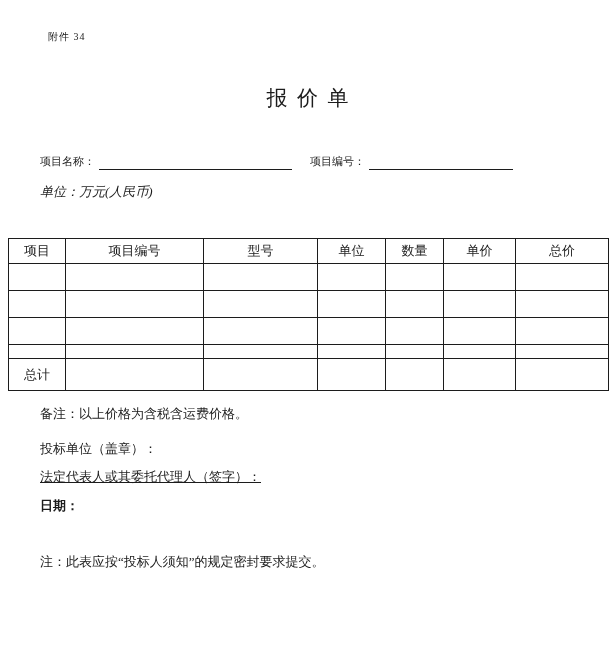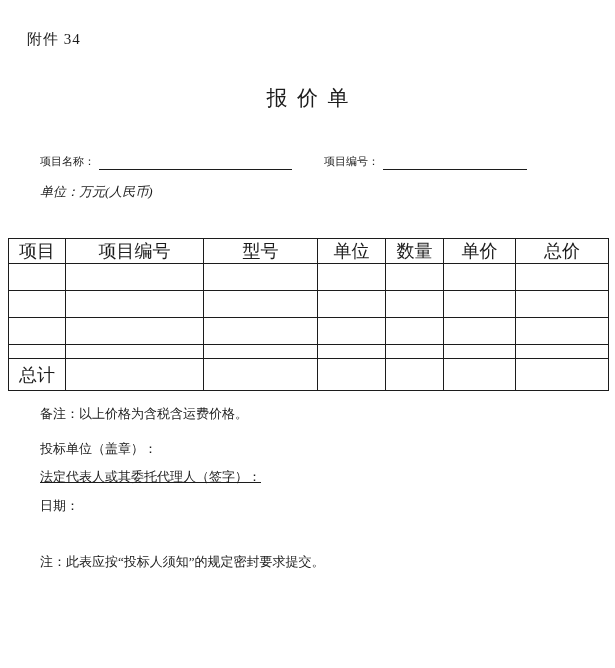--- a/index.html
+++ b/index.html
@@ -10,23 +10,23 @@
   body {
     position: relative;
     width: 615px;
     height: 668px;
     font-family: "Liberation Serif", "DejaVu Serif", serif;
     color: #1c1c1c;
     overflow: hidden;
   }
   .attachment {
     position: absolute;
-    left: 27px;
+    left: 48px;
     top: 30px;
-    font-size: 15px;
+    font-size: 10px;
     letter-spacing: 1px;
   }
   .doc-title {
     position: absolute;
     left: 0;
     right: 0;
     top: 84px;
     text-align: center;
     font-size: 21px;
     letter-spacing: 0.45em;
@@ -42,59 +42,59 @@
     white-space: nowrap;
   }
   .blank-underline {
     display: inline-block;
     border-bottom: 1px solid #1c1c1c;
     height: 15px;
     margin-left: 4px;
   }
   .blank-name { width: 193px; }
   .blank-number { width: 144px; }
-  .label-number { margin-left: 32px; }
+  .label-number { margin-left: 18px; }
   .unit-line {
     position: absolute;
     left: 40px;
     top: 183px;
     font-size: 13px;
     font-style: italic;
   }
   .quote-table {
     position: absolute;
     left: 8px;
     top: 238px;
     border-collapse: collapse;
     table-layout: fixed;
     width: 600px;
   }
   .quote-table th, .quote-table td {
     border: 1px solid #1c1c1c;
-    font-size: 18px;
+    font-size: 13px;
     font-weight: normal;
     text-align: center;
     vertical-align: middle;
     padding: 0;
     overflow: hidden;
   }
   .quote-table thead tr { height: 25px; }
   .quote-table tbody tr { height: 27px; }
   .quote-table tbody tr.short-row { height: 14px; }
   .quote-table tbody tr.total-row { height: 32px; }
   .note-line {
     position: absolute;
     left: 40px;
     font-size: 13px;
     white-space: nowrap;
   }
   .remark   { top: 389px; margin-top: 16px; }
   .seal     { top: 440px; }
   .legalrep { top: 468px; text-decoration: underline; }
-  .dateline { top: 497px; }
+  .dateline { top: 497px; font-weight: bold; }
   .footnote { top: 553px; }
 </style>
 </head>
 <body>
 
 <div class="attachment">附件 34</div>
 
 <div class="doc-title">报价单</div>
 
 <div class="fields-line">

